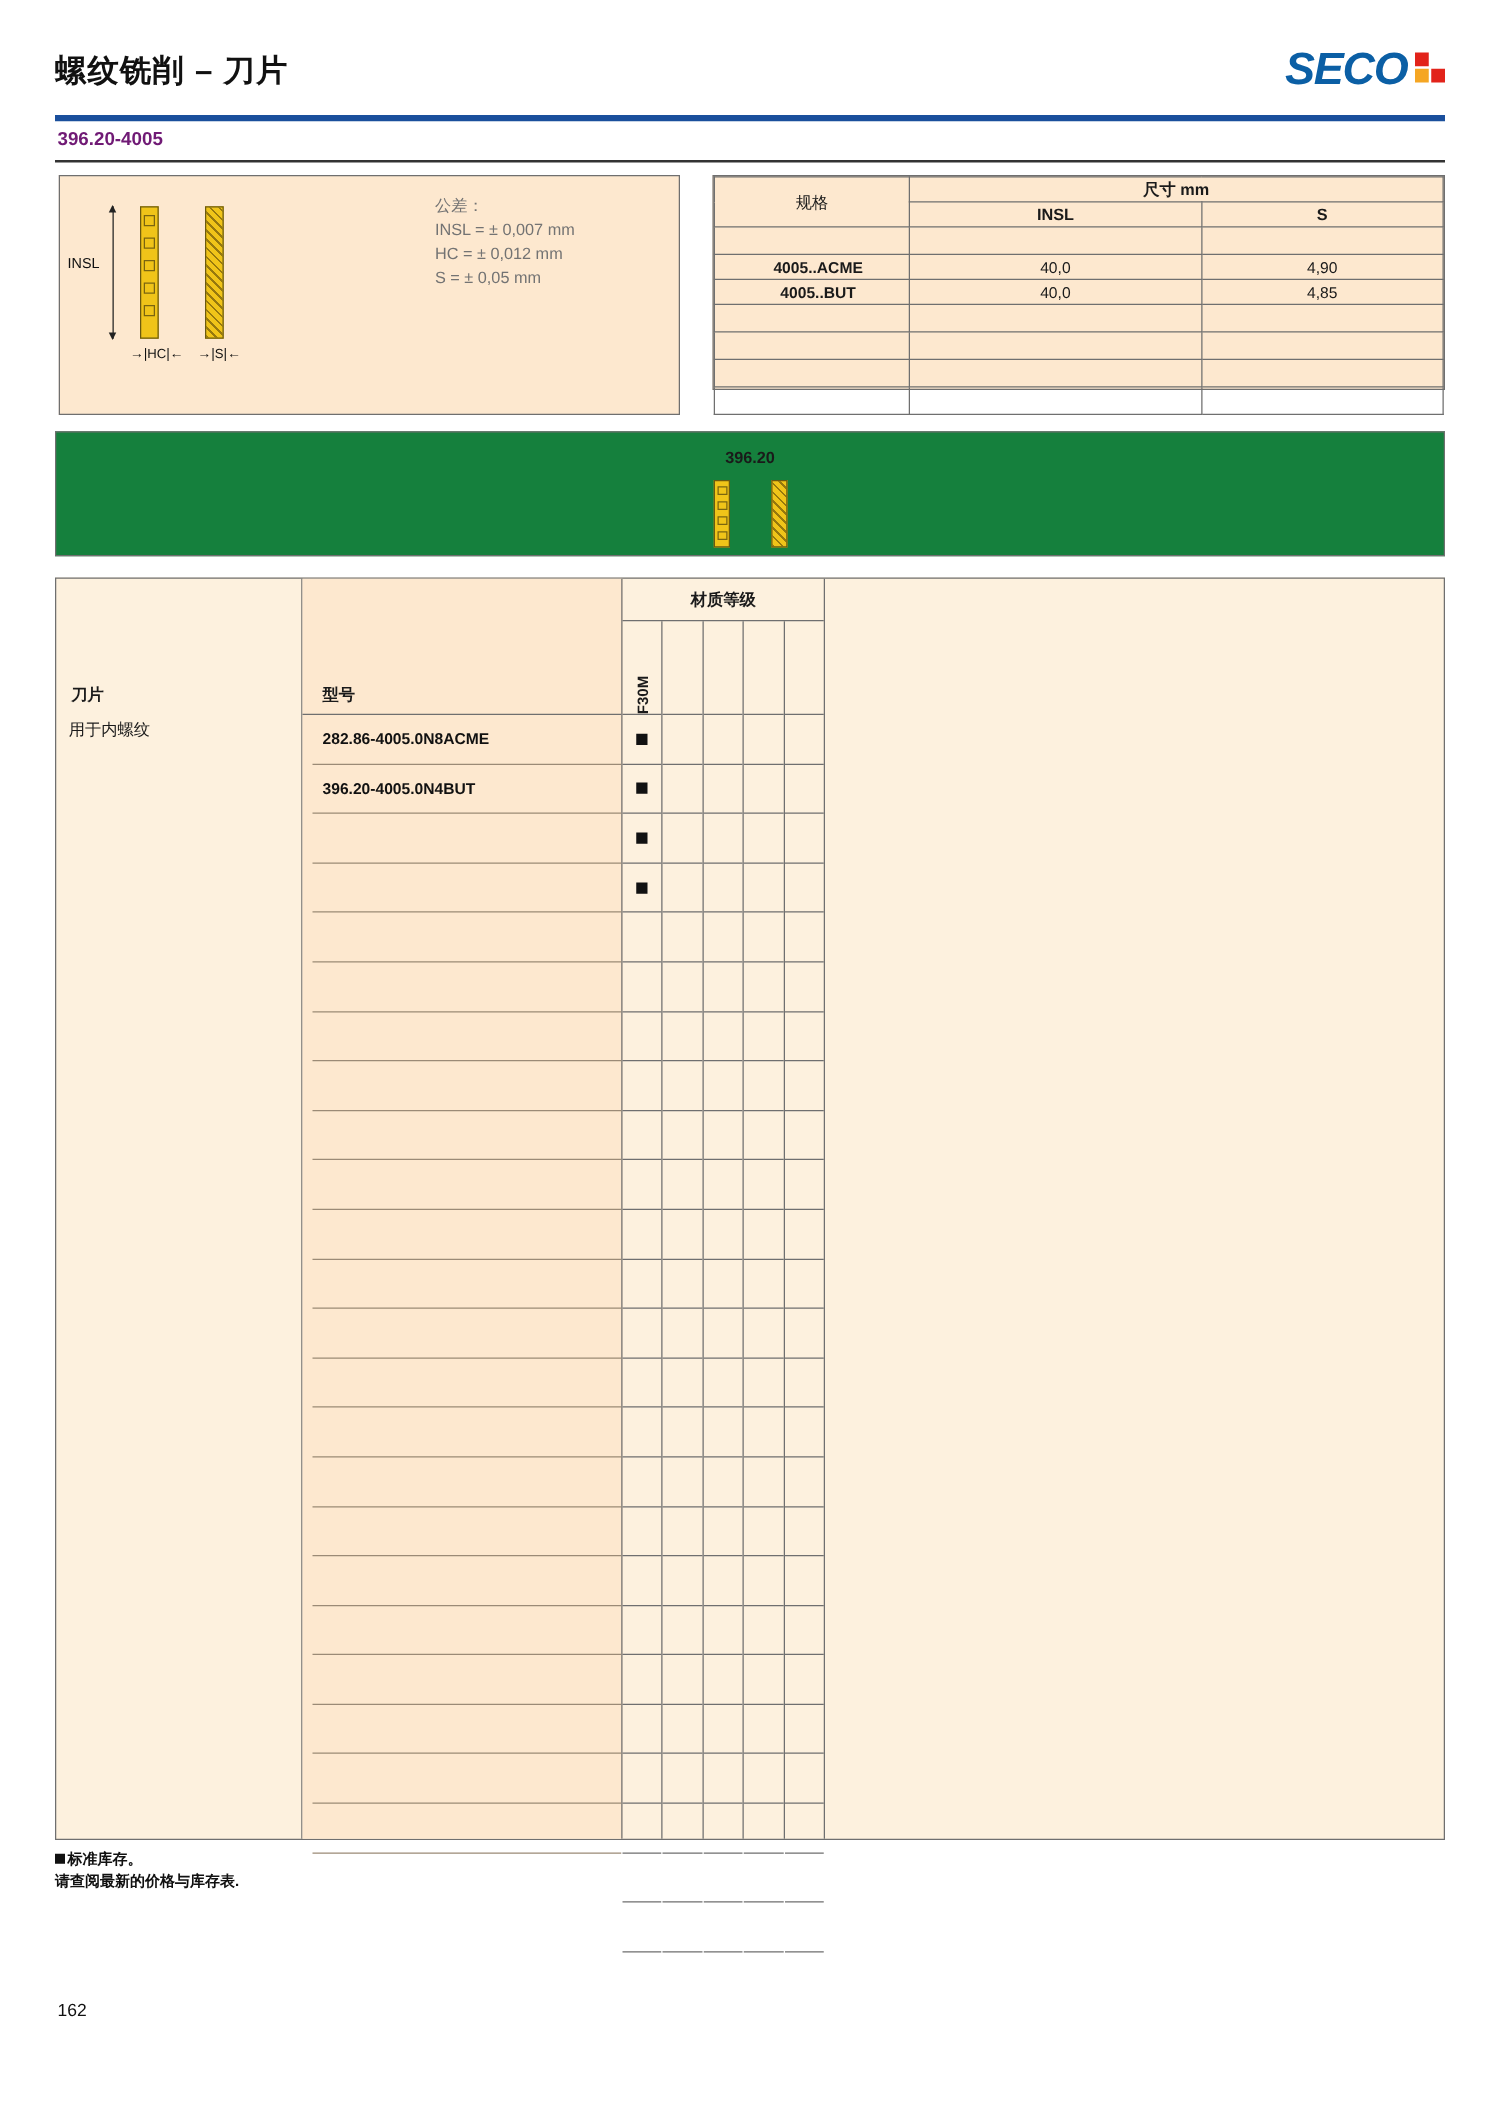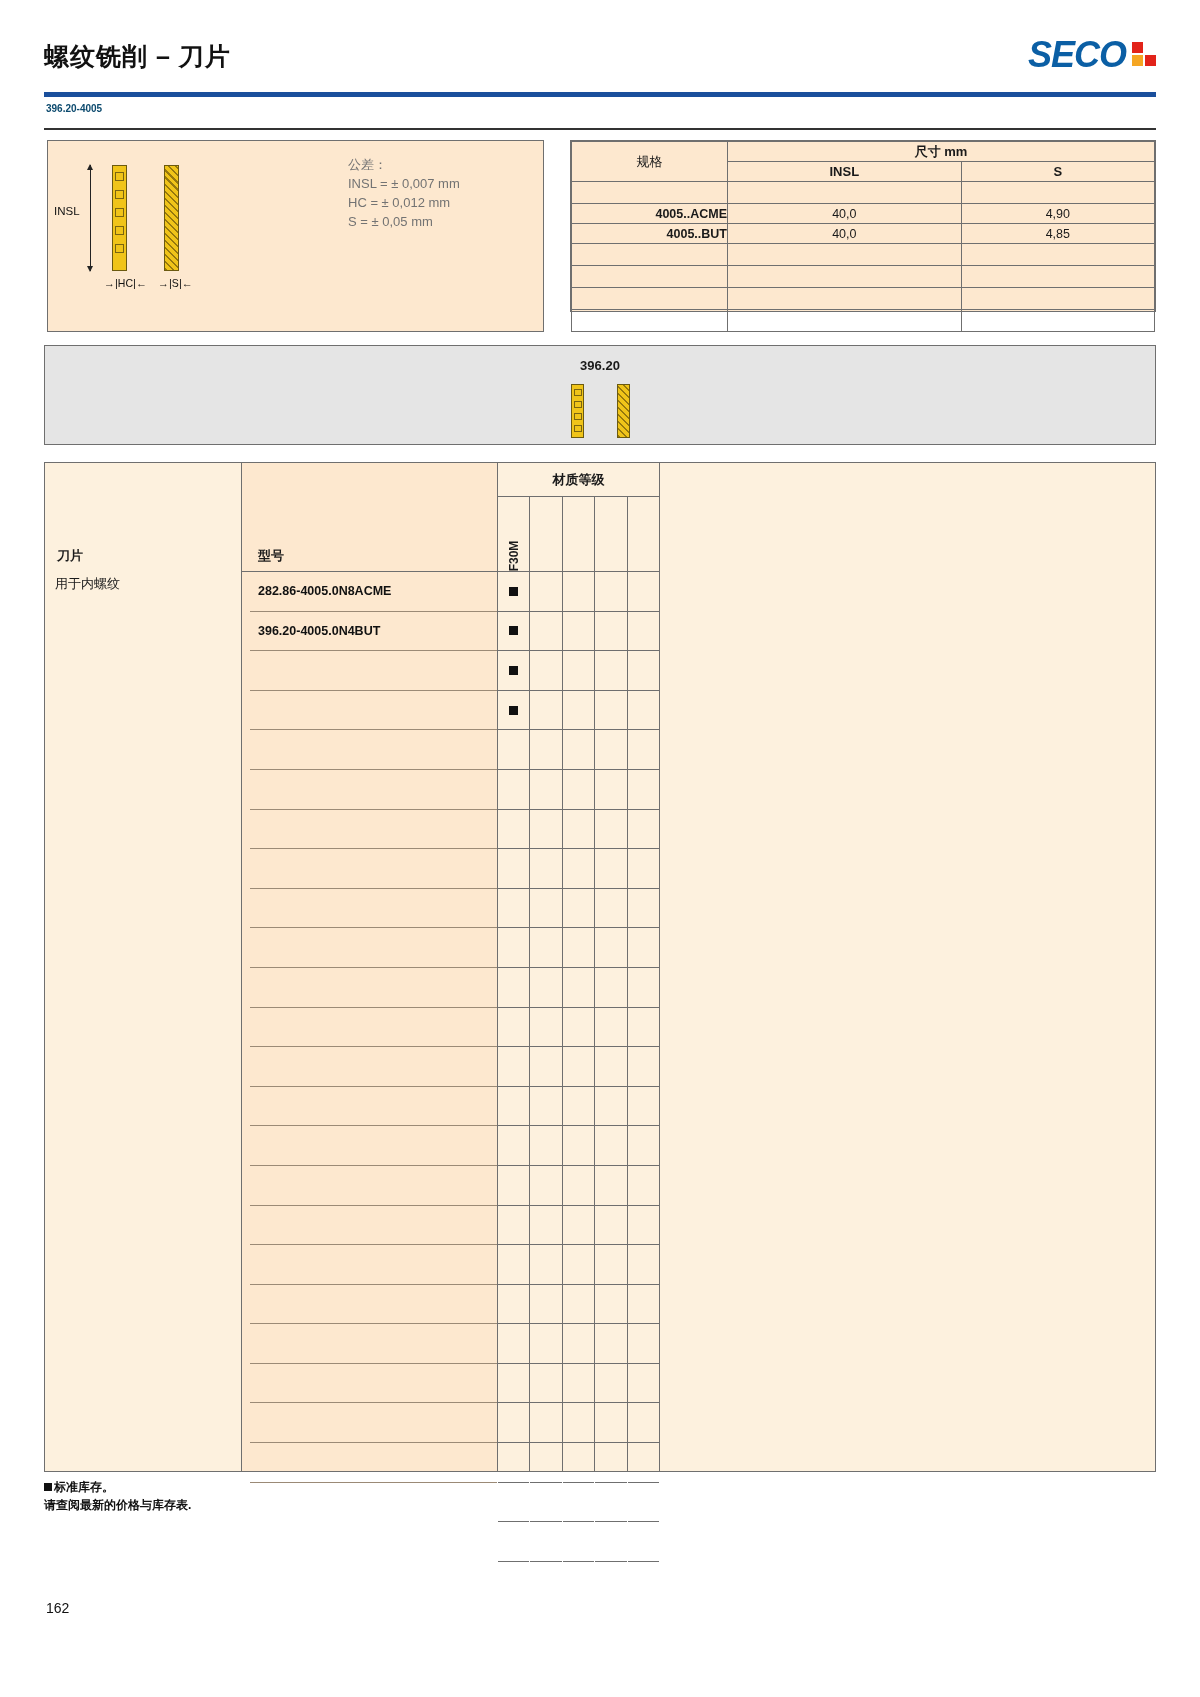--- a/index.html
+++ b/index.html
@@ -70,23 +70,23 @@
     top: 92px;
     width: 1112px;
     height: 5px;
     background: #1a4f9c;
   }
 
   .subtitle {
     position: absolute;
     left: 46px;
     top: 103px;
-    font-size: 10px;
-    font-weight: bold;
-    color: #0c4a6e;
+    font-size: 15px;
+    font-weight: bold;
+    color: #701a75;
   }
   .rule-dark {
     position: absolute;
     left: 44px;
     top: 128px;
     width: 1112px;
     height: 2px;
     background: #333;
   }
 
@@ -207,35 +207,35 @@
     padding: 0;
     height: 19px;
   }
   table.dims .hdr-spec {
     width: 155px;
     font-weight: normal;
     font-size: 13px;
   }
   table.dims .hdr-mm { font-size: 13px; font-weight: bold; }
   table.dims td.left {
-    text-align: right;
+    text-align: center;
     padding-left: 10px;
     font-weight: bold;
     font-size: 12.5px;
   }
   table.dims td.val { font-size: 12.5px; }
   table.dims tr.empty td { height: 21px; }
 
   
   #strip-panel {
     left: 44px;
     top: 345px;
     width: 1112px;
     height: 100px;
-    background: #e5e5e5;
+    background: #15803d;
   }
   .strip-title {
     position: absolute;
     left: 0;
     right: 0;
     top: 12px;
     text-align: center;
     font-size: 13px;
     font-weight: bold;
   }

